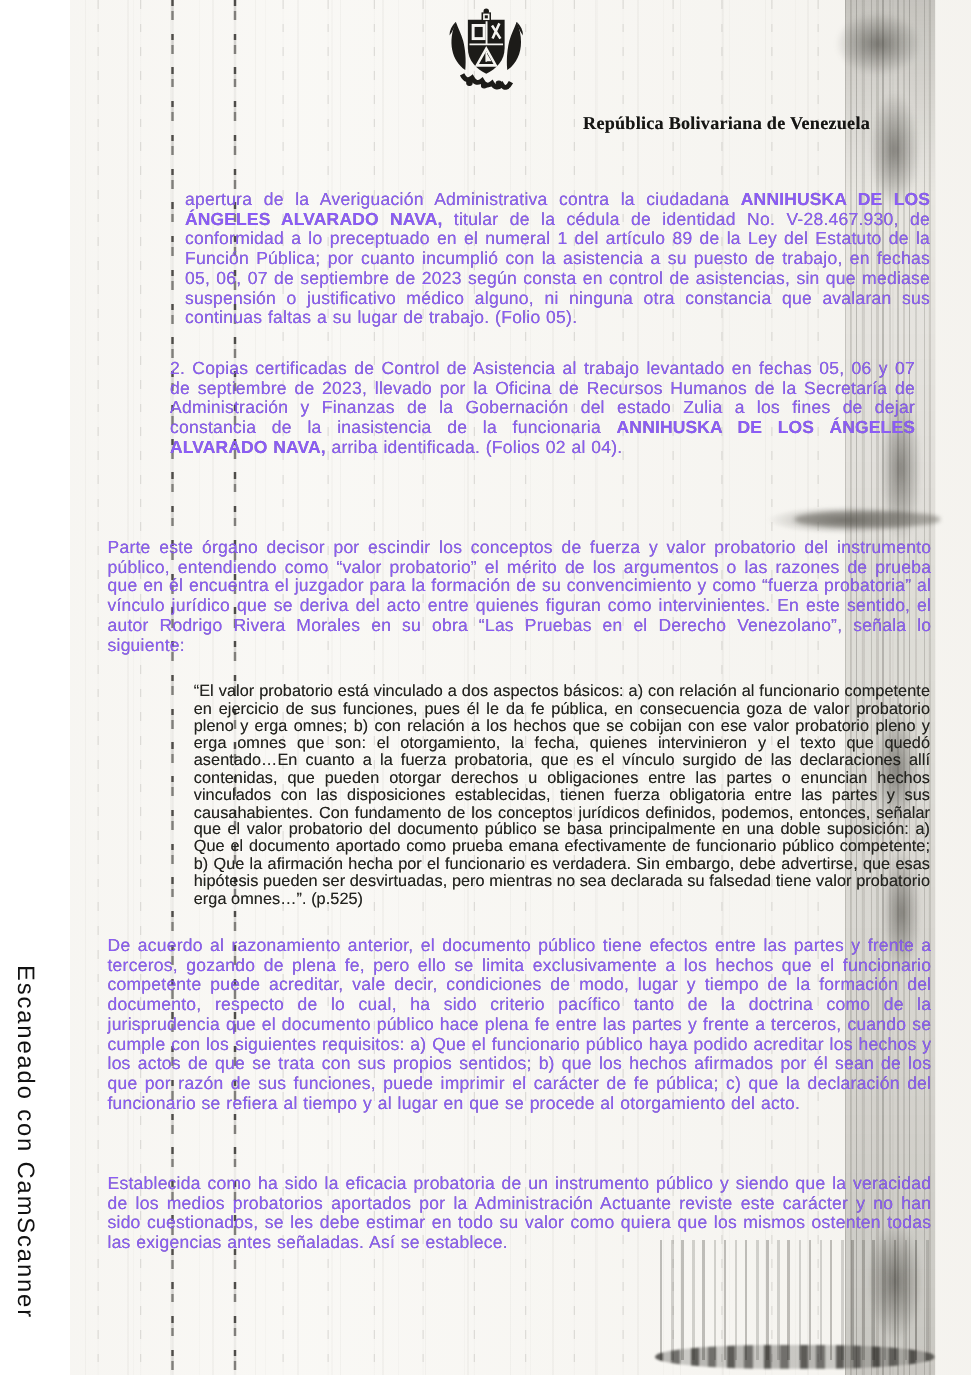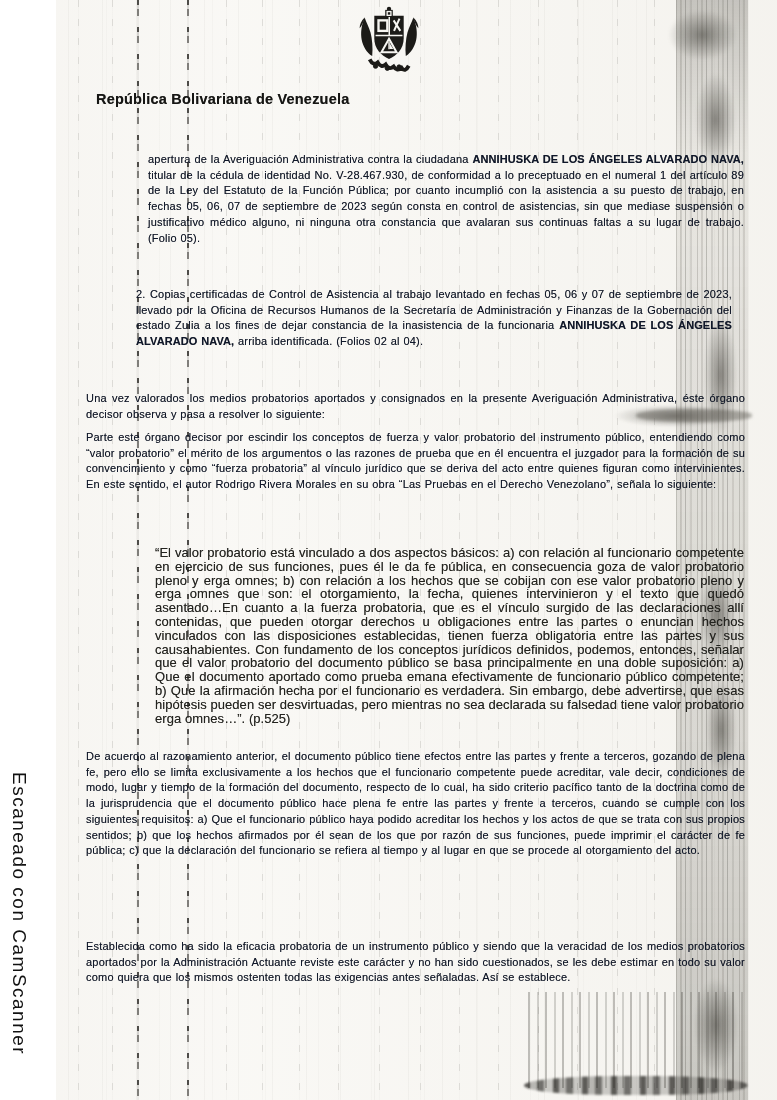--- a/index.html
+++ b/index.html
@@ -77,30 +77,31 @@
     background:repeating-linear-gradient(90deg,
       rgba(42,41,37,0.75) 0 6px, rgba(42,41,37,0.3) 6px 13px,
       rgba(42,41,37,0.65) 13px 20px, rgba(42,41,37,0.22) 20px 29px);
     border-radius:45%/55%;
     filter:blur(1px);pointer-events:none;
   }
   
   .emblem{position:absolute;left:347px;top:4px;width:84px;height:84px;z-index:3;}
   .hdr{
     position:absolute;left:96px;top:91px;width:600px;z-index:3;
-    text-align:left;font-weight:bold;font-size:14.5px;line-height:16.5px;
+    text-align:right;font-weight:bold;font-size:14.5px;line-height:16.5px;
     color:#161614;letter-spacing:0.2px;
     text-shadow:0 0 0.5px rgba(22,22,20,0.6);
+    font-family:Liberation Serif, serif;
   }
   
   .para{
     position:absolute;z-index:3;margin:0;
-    font-size:11px;line-height:15.7px;
+    font-size:14px;line-height:15.7px;
     text-align:justify;letter-spacing:0.2px;word-spacing:0.5px;
-    color:#0f172a;
+    color:#8b5cf6;
     text-shadow:0 0 0.4px rgba(30,30,26,0.55);
   }
   .para b{letter-spacing:0.1px;}
   .quote{
     position:absolute;z-index:3;margin:0;
     font-size:13px;line-height:13.8px;
     text-align:justify;letter-spacing:0.05px;
     color:#23231f;
     text-shadow:0 0 0.4px rgba(30,30,26,0.5);
   }
@@ -180,21 +181,20 @@
   <div class="hdr" style="top:91px">República Bolivariana de Venezuela</div>
 
   <p class="para" style="left:148px;top:152px;width:596px">
     <span>apertura de la Averiguación Administrativa contra la ciudadana </span><b>ANNIHUSKA DE LOS ÁNGELES ALVARADO NAVA,</b><span> titular de la cédula de identidad No. V-28.467.930, de conformidad a lo preceptuado en el numeral 1 del artículo 89 de la Ley del Estatuto de la Función Pública; por cuanto incumplió con la asistencia a su puesto de trabajo, en fechas 05, 06, 07 de septiembre de 2023 según consta en control de asistencias, sin que mediase suspensión o justificativo médico alguno, ni ninguna otra constancia que avalaran sus continuas faltas a su lugar de trabajo. (Folio 05).</span>
   </p>
 
   <p class="para" style="left:136px;top:287px;width:596px">
     <span>2. Copias certificadas de Control de Asistencia al trabajo levantado en fechas 05, 06 y 07 de septiembre de 2023, llevado por la Oficina de Recursos Humanos de la Secretaría de Administración y Finanzas de la Gobernación del estado Zulia a los fines de dejar constancia de la inasistencia de la funcionaria </span><b>ANNIHUSKA DE LOS ÁNGELES ALVARADO NAVA,</b><span> arriba identificada. (Folios 02 al 04).</span>
   </p>
 
-  <p class="para" style="left:86px;top:391px;width:659px">Una vez valorados los medios probatorios aportados y consignados en la presente Averiguación Administrativa, éste órgano decisor observa y pasa a resolver lo siguiente:</p>
 
   <p class="para" style="left:86px;top:430px;width:659px">Parte este órgano decisor por escindir los conceptos de fuerza y valor probatorio del instrumento público, entendiendo como “valor probatorio” el mérito de los argumentos o las razones de prueba que en él encuentra el juzgador para la formación de su convencimiento y como “fuerza probatoria” al vínculo jurídico que se deriva del acto entre quienes figuran como intervinientes. En este sentido, el autor Rodrigo Rivera Morales en su obra “Las Pruebas en el Derecho Venezolano”, señala lo siguiente:</p>
 
   <p class="quote" style="left:155px;top:546px;width:589px">“El valor probatorio está vinculado a dos aspectos básicos: a) con relación al funcionario competente en ejercicio de sus funciones, pues él le da fe pública, en consecuencia goza de valor probatorio pleno y erga omnes; b) con relación a los hechos que se cobijan con ese valor probatorio pleno y erga omnes que son: el otorgamiento, la fecha, quienes intervinieron y el texto que quedó asentado…En cuanto a la fuerza probatoria, que es el vínculo surgido de las declaraciones allí contenidas, que pueden otorgar derechos u obligaciones entre las partes o enuncian hechos vinculados con las disposiciones establecidas, tienen fuerza obligatoria entre las partes y sus causahabientes. Con fundamento de los conceptos jurídicos definidos, podemos, entonces, señalar que el valor probatorio del documento público se basa principalmente en una doble suposición: a) Que el documento aportado como prueba emana efectivamente de funcionario público competente; b) Que la afirmación hecha por el funcionario es verdadera. Sin embargo, debe advertirse, que esas hipótesis pueden ser desvirtuadas, pero mientras no sea declarada su falsedad tiene valor probatorio erga omnes…”. (p.525)</p>
 
   <p class="para" style="left:86px;top:749px;width:659px">De acuerdo al razonamiento anterior, el documento público tiene efectos entre las partes y frente a terceros, gozando de plena fe, pero ello se limita exclusivamente a los hechos que el funcionario competente puede acreditar, vale decir, condiciones de modo, lugar y tiempo de la formación del documento, respecto de lo cual, ha sido criterio pacífico tanto de la doctrina como de la jurisprudencia que el documento público hace plena fe entre las partes y frente a terceros, cuando se cumple con los siguientes requisitos: a) Que el funcionario público haya podido acreditar los hechos y los actos de que se trata con sus propios sentidos; b) que los hechos afirmados por él sean de los que por razón de sus funciones, puede imprimir el carácter de fe pública; c) que la declaración del funcionario se refiera al tiempo y al lugar en que se procede al otorgamiento del acto.</p>
 
   <p class="para" style="left:86px;top:939px;width:659px">Establecida como ha sido la eficacia probatoria de un instrumento público y siendo que la veracidad de los medios probatorios aportados por la Administración Actuante reviste este carácter y no han sido cuestionados, se les debe estimar en todo su valor como quiera que los mismos ostenten todas las exigencias antes señaladas. Así se establece.</p>
 
   <div class="watermark">Escaneado con CamScanner</div>

